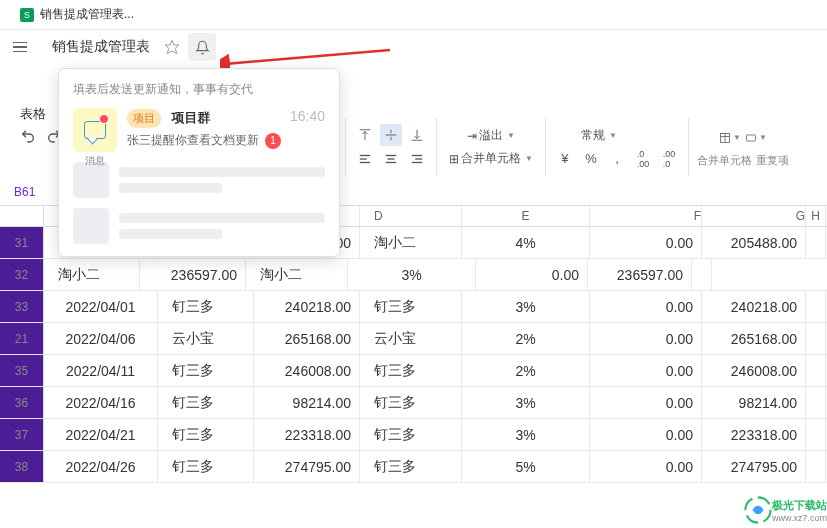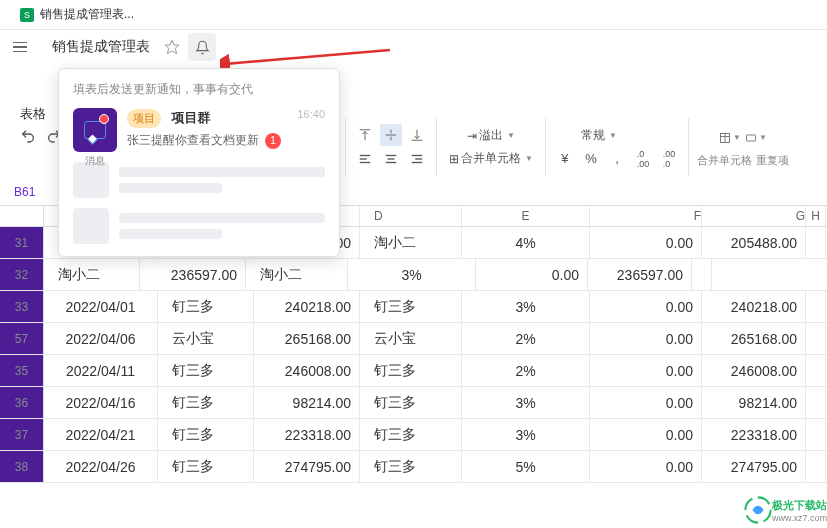--- a/index.html
+++ b/index.html
@@ -29,29 +29,29 @@
 .tool-btn.active { background: #e0e8f5; }
 .tool-text { font-size: 12px; color: #555; padding: 2px 4px; cursor: pointer; display: flex; align-items: center; gap: 2px; }
 .tool-label { font-size: 11px; color: #888; margin-top: 2px; }
 .dropdown-caret { font-size: 8px; color: #888; margin-left: 2px; }
 
 .cell-ref { position: absolute; left: 14px; top: 185px; font-size: 12px; color: #6d28d9; }
 
 .popup { position: absolute; left: 58px; top: 68px; width: 282px; background: #fff; border: 1px solid #e0e0e0; border-radius: 6px; box-shadow: 0 4px 16px rgba(0,0,0,0.15); z-index: 10; padding: 12px 0; }
 .popup-hint { font-size: 12px; color: #888; padding: 0 14px 10px; }
 .popup-body { display: flex; padding: 0 14px; gap: 10px; }
-.popup-left { width: 44px; height: 44px; background: #4c1d95; border-radius: 6px; display: flex; align-items: center; justify-content: center; position: relative; }
+.popup-left { width: 44px; height: 44px; background: #fef9c3; border-radius: 6px; display: flex; align-items: center; justify-content: center; position: relative; }
 .msg-icon { width: 22px; height: 18px; border: 1.5px solid #4a90e2; border-radius: 3px; position: relative; }
 .msg-icon:after { content: ''; position: absolute; bottom: -5px; left: 4px; width: 6px; height: 6px; background: #fff; border-left: 1.5px solid #4a90e2; border-bottom: 1.5px solid #4a90e2; transform: rotate(-45deg); }
 .red-dot { position: absolute; top: 6px; right: 8px; width: 10px; height: 10px; background: #ff4d4f; border-radius: 50%; border: 1.5px solid #fff; }
 .popup-left-label { position: absolute; bottom: -16px; font-size: 10px; color: #888; }
 .popup-right { flex: 1; }
 .popup-tag { display: inline-block; background: #ffe4b5; color: #d87a00; font-size: 11px; padding: 2px 6px; border-radius: 9px; }
 .popup-title { display: inline; font-size: 13px; font-weight: 700; color: #333; margin-left: 6px; }
-.popup-time { float: right; font-size: 11px; color: #bbb; }
+.popup-time { float: right; font-size: 14px; color: #bbb; }
 .popup-desc { font-size: 12px; color: #666; margin-top: 4px; display: flex; align-items: center; }
 .popup-badge { display: inline-flex; width: 16px; height: 16px; background: #ff4d4f; color: #fff; border-radius: 50%; font-size: 10px; align-items: center; justify-content: center; margin-left: 6px; }
 .skeleton-row { display: flex; gap: 10px; padding: 10px 14px 0; align-items: center; }
 .sk-box { width: 36px; height: 36px; background: #eceef1; border-radius: 4px; }
 .sk-lines { flex: 1; display: flex; flex-direction: column; gap: 6px; }
 .sk-line { height: 10px; background: #eceef1; border-radius: 3px; }
 .sk-line.short { width: 50%; }
 
 .sheet { position: absolute; top: 205px; left: 0; right: 0; bottom: 0; }
 .col-headers { display: flex; height: 22px; background: #fff; border-bottom: 1px solid #ddd; border-top: 1px solid #ddd; }
@@ -299,21 +299,21 @@
         <div class="cell c-a">2022/04/01</div>
         <div class="cell c-b">钉三多</div>
         <div class="cell c-c">240218.00</div>
         <div class="cell c-d">钉三多</div>
         <div class="cell c-e">3%</div>
         <div class="cell c-f">0.00</div>
         <div class="cell c-g">240218.00</div>
         <div class="cell c-h"></div>
       </div>
       <div class="row">
-        <div class="row-header">57</div>
+        <div class="row-header">21</div>
         <div class="cell c-a">2022/04/06</div>
         <div class="cell c-b">云小宝</div>
         <div class="cell c-c">265168.00</div>
         <div class="cell c-d">云小宝</div>
         <div class="cell c-e">2%</div>
         <div class="cell c-f">0.00</div>
         <div class="cell c-g">265168.00</div>
         <div class="cell c-h"></div>
       </div>
       <div class="row">

